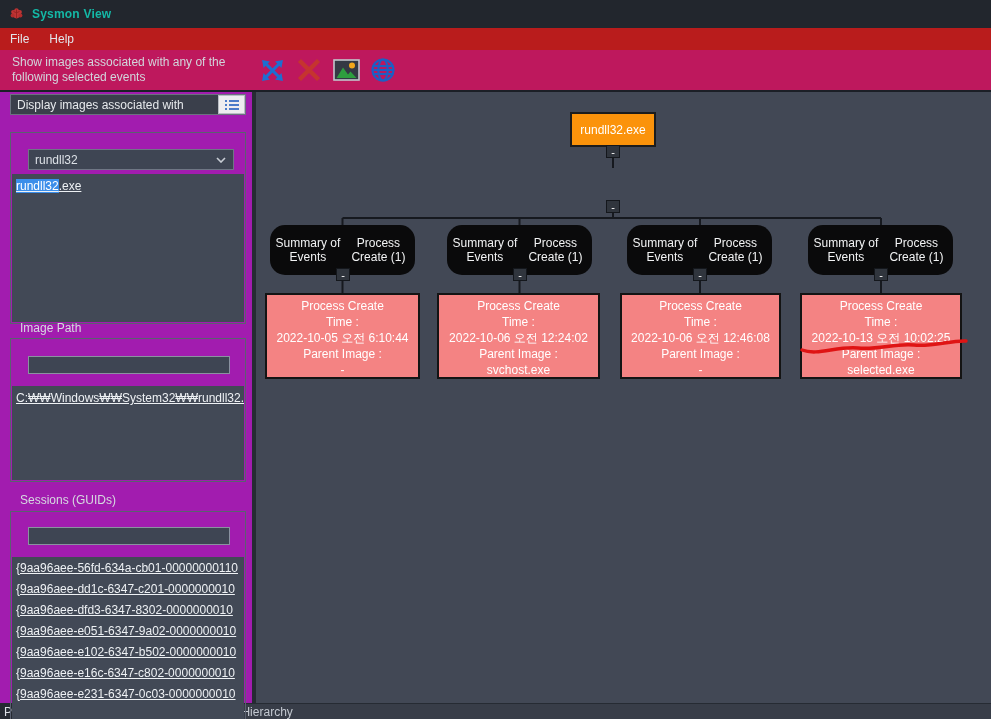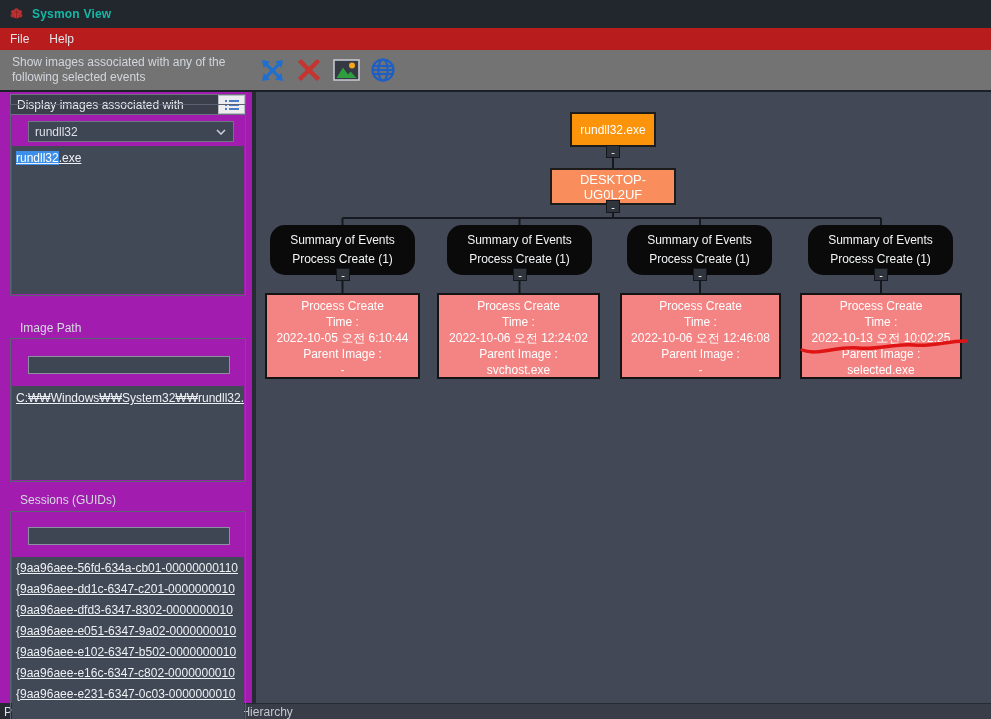--- a/index.html
+++ b/index.html
@@ -14,39 +14,39 @@
 
   
   .titlebar { height: 28px; background:#22262D; display:flex; align-items:center; padding:0 9px; gap:8px; flex:0 0 auto; }
   .titlebar .title { font-size:12px; font-weight:bold; color:#14b8a6; letter-spacing:.2px; }
 
   
   .menubar { height: 22px; background:#b91c1c; display:flex; align-items:center; flex:0 0 auto; }
   .menu-item { font-size:12px; color:#E2E5EA; padding:2px 10px; cursor:default; }
 
   
-  .header-row { height:40px; background:#737373; display:flex; flex:0 0 auto; }
+  .header-row { height:40px; background:#be185d; display:flex; flex:0 0 auto; }
   .header-desc { width:252px; padding:5px 0 0 12px; font-size:12px; line-height:15px; color:#D2D6DC; }
   .toolbar { display:flex; align-items:center; gap:9px; padding-left:6px; }
   .tool-btn { width:28px; height:28px; display:flex; align-items:center; justify-content:center; }
 
   
   .main { flex:1 1 auto; display:flex; border-top:2px solid #1B1F26; position:relative; }
   .sidebar { width:252px; position:relative; background:#a21caf; flex:0 0 auto; }
   .splitter { width:4px; background:#262B33; flex:0 0 auto; }
   .canvas { flex:1 1 auto; position:relative; background:#424855; overflow:hidden; }
 
   
   .display-bar { position:absolute; top:2px; left:10px; width:236px; height:21px; background:#3A3F4B;
                  border:1px solid #6B7280; display:flex; align-items:center; }
   .display-bar .lbl { flex:1; font-size:12px; color:#E6E9EC; padding-left:6px; white-space:nowrap; overflow:hidden; }
   .list-btn { width:27px; height:19px; background:#EDEDEF; border:1px solid #B9BDC4; display:flex; align-items:center; justify-content:center; margin-right:0; }
 
   .group { position:absolute; left:10px; width:236px; border:1px solid #5A6170; }
-  .group1 { top:12px; height:192px;padding-left:7px; }
+  .group1 { top:40px; height:192px;padding-left:7px; }
   .group2 { top:246px; height:144px; }
   .group3 { top:419px; height:215px;padding-left:20px; }
 
   .combo { position:absolute; top:16px; left:17px; width:206px; height:21px; background:#3E4553;
            border:1px solid #6F7785; display:flex; align-items:center; }
   .combo .val { flex:1; font-size:12px; color:#DCE0E6; padding-left:6px; }
   .combo .chev { padding-right:7px; display:flex; align-items:center; }
 
   .tinput { position:absolute; left:17px; width:202px; height:18px; background:#3E4553;
             border:1px solid #8A92A0; font-size:12px; color:#E4E7EB; padding:0 4px; outline:none;
@@ -67,21 +67,21 @@
   .list-row { padding:2px 2px 1px 4px; line-height:17px; white-space:nowrap; overflow:hidden; }
   .guid-row { line-height:19px; padding:0 0 0 4px; white-space:nowrap; overflow:hidden; }
   .hl { background:#3B8EEA; color:#FFFFFF; }
 
   
   .node { position:absolute; display:flex; align-items:center; justify-content:center;
           text-align:center; color:#FFFFFF; }
   .node-root { left:314px; top:20px; width:86px; height:35px; background:#FB930B; border:2px solid #1C1C1C; font-size:12px; }
   .node-host { left:294px; top:76px; width:126px; height:37px; background:#F98D5B; border:2px solid #1C1C1C; font-size:13px; }
   .node-summary { width:145px; height:50px; top:133px; background:#0A0A0B; border-radius:15px;
-                  flex-direction:column; justify-content:space-between; padding:8px 2px 9px; font-size:12px; color:#F2F3F4; }
+                  justify-content:space-between; padding:8px 2px 9px; font-size:12px; color:#F2F3F4; }
   .node-event { width:155px; height:86px; top:201px; background:#F48383; border:2px solid #141414;
                 flex-direction:column; justify-content:flex-start; padding-top:3px; font-size:12px; line-height:16px; }
   .node-event div { width:100%;text-align:center; }
   .minus { position:absolute; width:14px; height:13px; background:#30353D; border:1px solid #14171C;
            color:#FFFFFF; font-size:11px; line-height:10px; display:flex; align-items:center; justify-content:center;
            z-index:3; }
   svg.connectors, svg.annotation { position:absolute; left:0; top:0; z-index:1; }
   svg.annotation { z-index:5; pointer-events:none; }
   .node { z-index:2; }
 
@@ -242,23 +242,20 @@
       <svg class="connectors" width="735" height="611">
         <path d="M357,55 V76 M357,121 V126 M86.5,126 H625 M86.5,126 V133 M263.5,126 V133 M444,126 V133 M625,126 V133
                  M86.5,189 V201 M263.5,189 V201 M444,189 V201 M625,189 V201" stroke="#16191F" stroke-width="2" fill="none"></path>
       </svg>
 
       <div class="node node-root">
         <span>rundll32.exe</span>
       </div>
       <div class="minus" style="left:350px; top:53px;">-</div>
 
-      <div class="node node-host">
-        <span>DESKTOP-UG0L2UF</span>
-      </div>
       <div class="minus" style="left:350px; top:108px;">-</div>
 
       <div class="node node-summary" style="left:14px;">
         <div>Summary of Events</div>
         <div>Process Create (1)</div>
       </div>
       <div class="minus" style="left:80px; top:176px;">-</div>
       <div class="node node-event" style="left:9px; width:155px;">
         <div>Process Create</div>
         <div>Time :</div>

